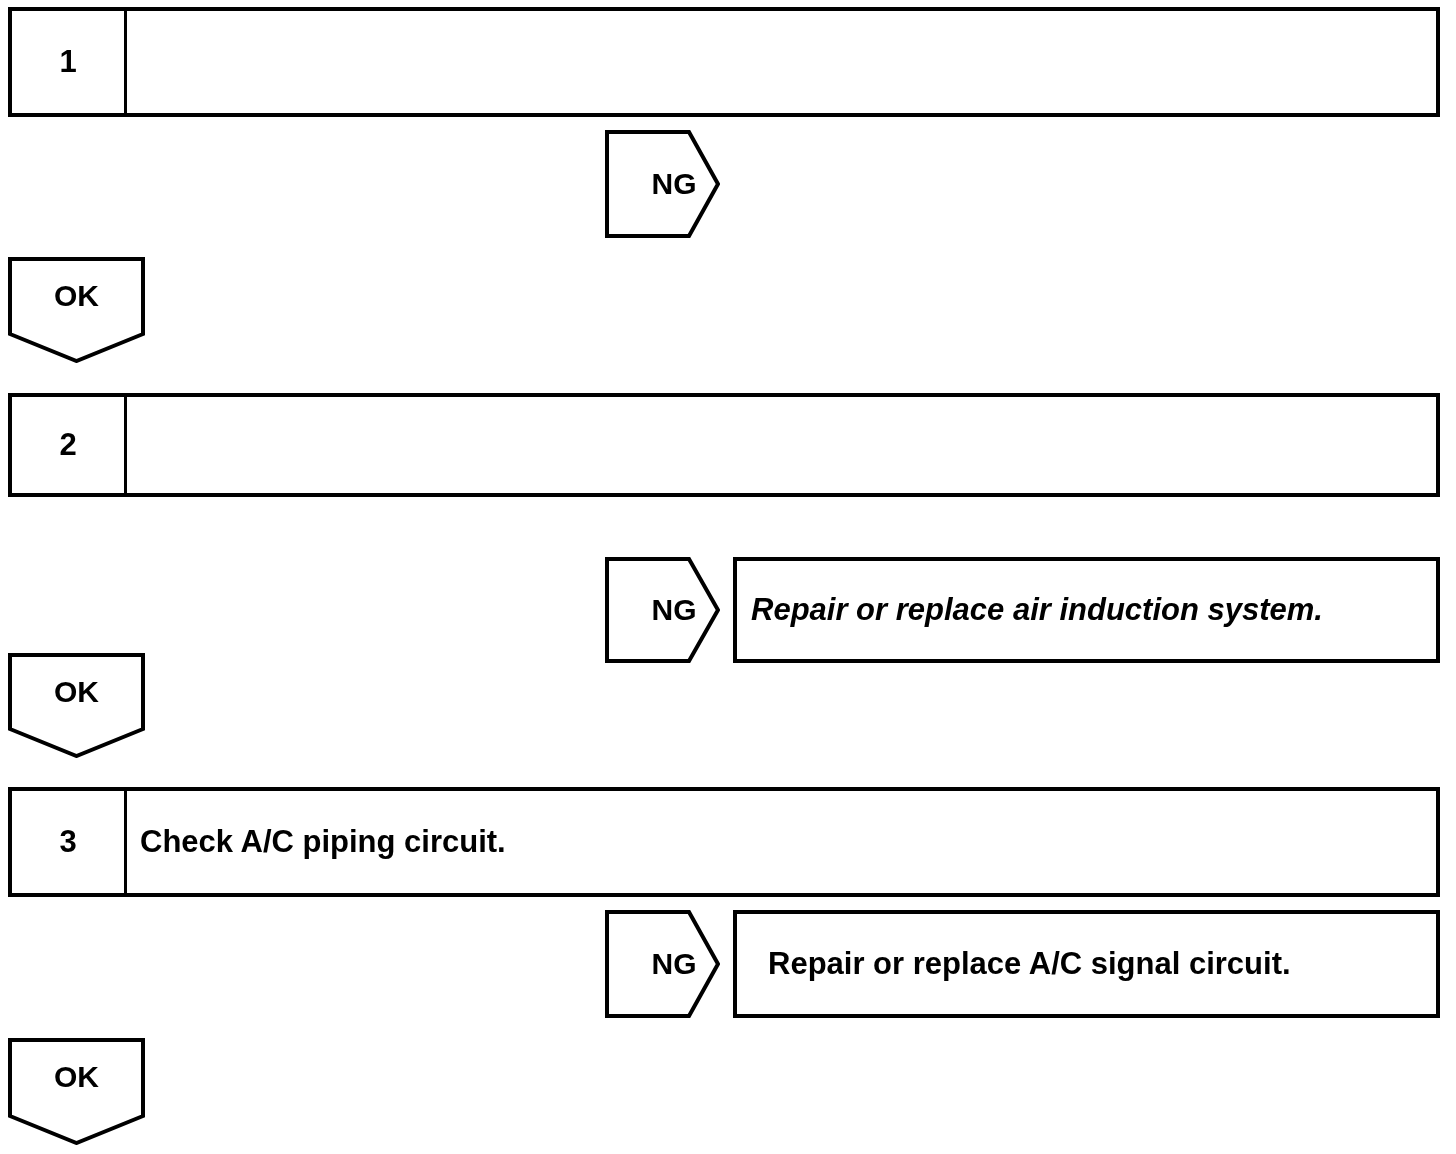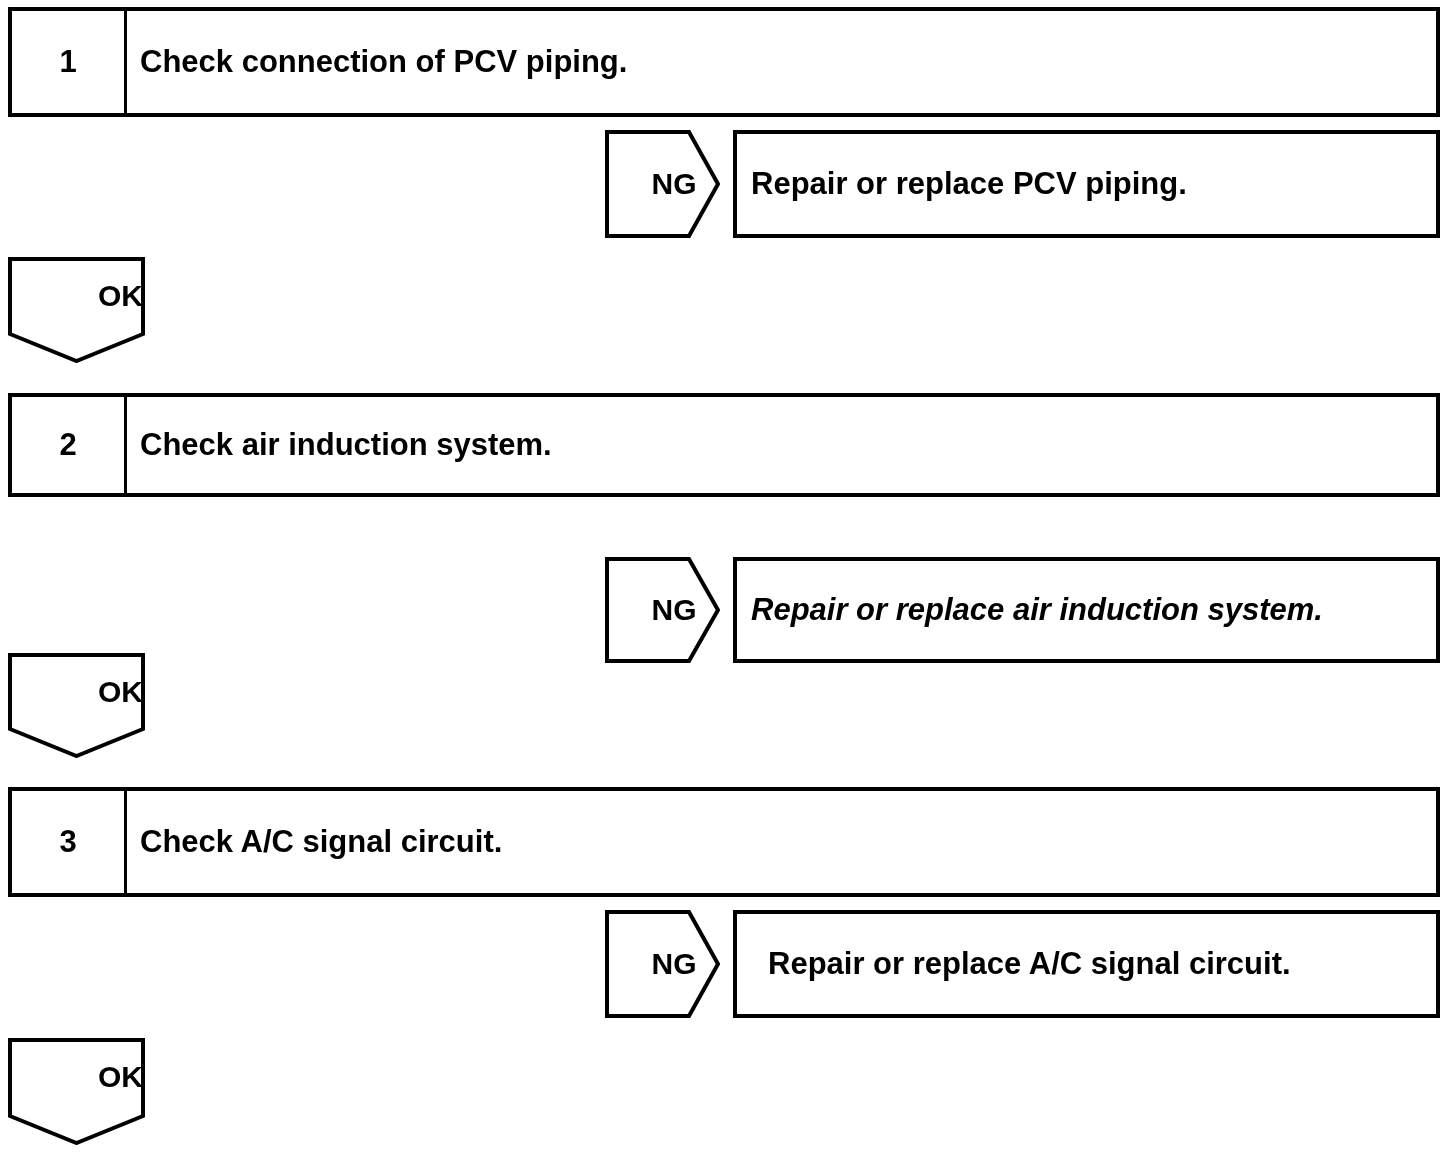--- a/index.html
+++ b/index.html
@@ -123,54 +123,48 @@
   }
   .ok-badge .badge-label {
     position: absolute;
     left: 0; top: 2px;
     width: 100%; height: 74px;
     display: flex;
     align-items: center;
     justify-content: center;
     font-weight: bold;
     font-size: 30px;
-    margin-left: 44px;
   }
 </style>
 </head>
 <body>
 
 <div class="canvas">
 
   <div class="stepbox" id="step1-box">
     <div class="numcell">1</div>
-    <div class="titlecell">Check connection of PCV piping.</div>
   </div>
 
   <div class="ng-badge" id="ng1">
     <svg viewBox="0 0 115 108" preserveAspectRatio="none">
       <polygon points="2,2 84,2 113,54 84,106 2,106" fill="#ffffff" stroke="#000000" stroke-width="4" stroke-linejoin="miter"></polygon>
     </svg>
     <div class="badge-label">NG</div>
   </div>
 
-  <div class="action-box" id="action1">
-    <span>Repair or replace PCV piping.</span>
-  </div>
 
   <div class="ok-badge" id="ok1">
     <svg viewBox="0 0 137 106" preserveAspectRatio="none">
       <polygon points="2,2 135,2 135,77 68.5,104 2,77" fill="#ffffff" stroke="#000000" stroke-width="4" stroke-linejoin="miter"></polygon>
     </svg>
     <div class="badge-label">OK</div>
   </div>
 
   <div class="stepbox" id="step2-box">
     <div class="numcell">2</div>
-    <div class="titlecell">Check air induction system.</div>
   </div>
 
 
   <div class="ng-badge" id="ng2">
     <svg viewBox="0 0 115 106" preserveAspectRatio="none">
       <polygon points="2,2 84,2 113,53 84,104 2,104" fill="#ffffff" stroke="#000000" stroke-width="4" stroke-linejoin="miter"></polygon>
     </svg>
     <div class="badge-label">NG</div>
   </div>
 
@@ -180,21 +174,21 @@
 
   <div class="ok-badge" id="ok2">
     <svg viewBox="0 0 137 105" preserveAspectRatio="none">
       <polygon points="2,2 135,2 135,76 68.5,103 2,76" fill="#ffffff" stroke="#000000" stroke-width="4" stroke-linejoin="miter"></polygon>
     </svg>
     <div class="badge-label">OK</div>
   </div>
 
   <div class="stepbox" id="step3-box">
     <div class="numcell">3</div>
-    <div class="titlecell">Check A/C signal circuit.</div>
+    <div class="titlecell">Check A/C piping circuit.</div>
   </div>
 
   <div class="ng-badge" id="ng3">
     <svg viewBox="0 0 115 108" preserveAspectRatio="none">
       <polygon points="2,2 84,2 113,54 84,106 2,106" fill="#ffffff" stroke="#000000" stroke-width="4" stroke-linejoin="miter"></polygon>
     </svg>
     <div class="badge-label">NG</div>
   </div>
 
   <div class="action-box" id="action3">

